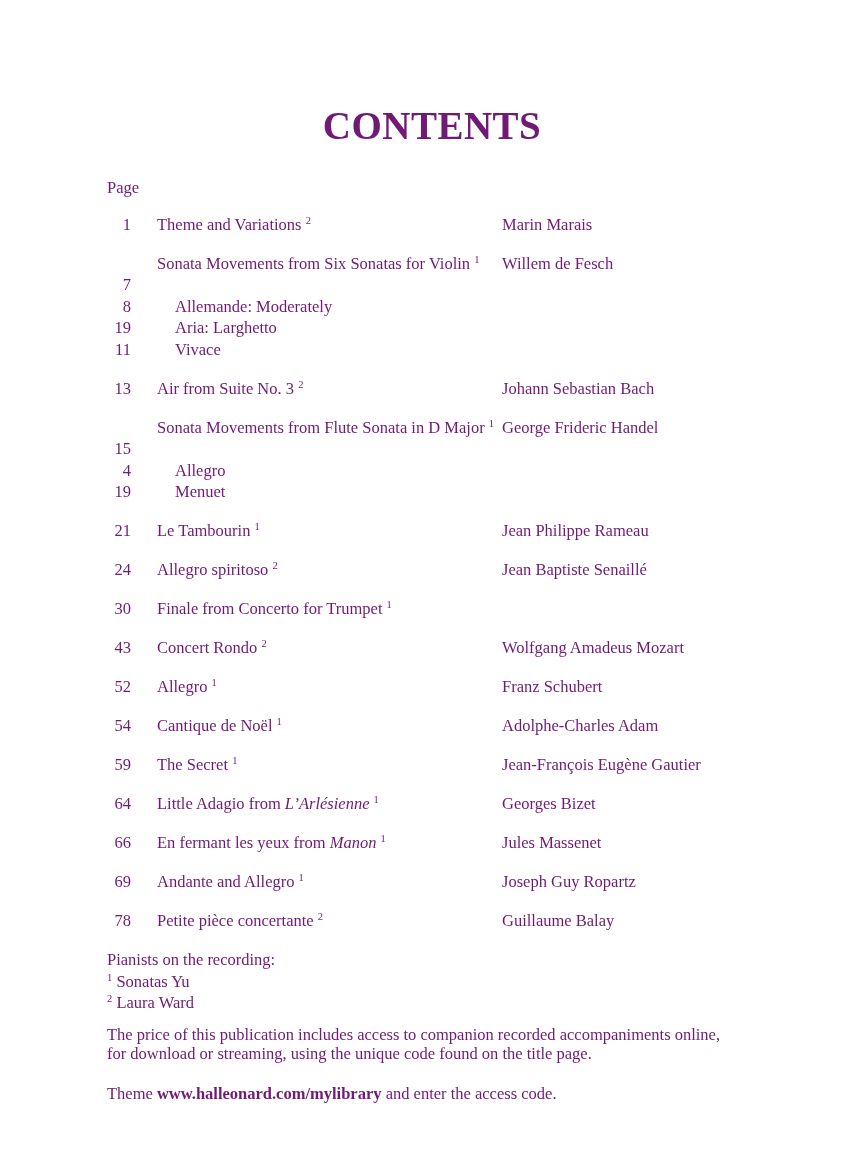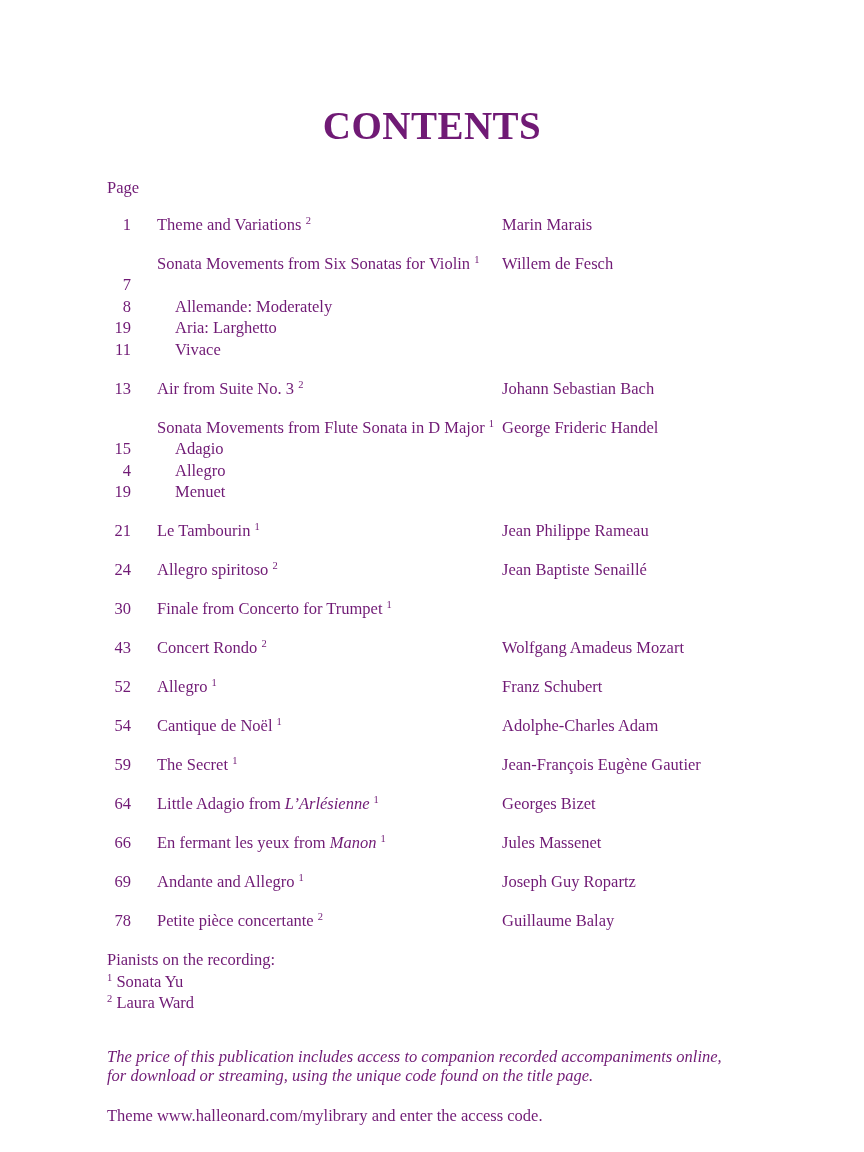--- a/index.html
+++ b/index.html
@@ -19,23 +19,23 @@
   .toc-group{margin-bottom:17.5px;}
   .toc-row{display:grid;grid-template-columns:24px 371px 1fr;line-height:21.5px;}
   .col-num{text-align:right;}
   .col-title{padding-left:26px;}
   .col-title.indent{padding-left:44px;}
   .col-composer{white-space:nowrap;}
   sup{font-size:10.5px;line-height:0;}
   .italic{font-style:italic;}
   .footnotes{margin-top:1px;}
   .footnote-line{line-height:21.5px;}
-  .price-note{margin-top:33px;line-height:19.5px;font-style:italic;}
+  .price-note{margin-top:11px;line-height:19.5px;}
   .visit{margin-top:19px;line-height:21px;}
-  .bold{font-weight:400;}
+  .bold{font-weight:700;}
 </style>
 </head>
 <body>
 
 <div class="page">
   <h1 class="doc-title">CONTENTS</h1>
 
   <div class="content">
     <div class="page-label">Page</div>
 
@@ -81,21 +81,20 @@
           </div>
         </div>
         <div class="toc-group">
           <div class="toc-row">
             <span class="col-num"></span>
             <span class="col-title"><span>Sonata Movements from Flute Sonata in D Major</span>&nbsp;<sup>1</sup></span>
             <span class="col-composer">George Frideric Handel</span>
           </div>
           <div class="toc-row sub">
             <span class="col-num">15</span>
-            <span class="col-title indent"><span>Adagio</span></span>
             <span class="col-composer"></span>
           </div>
           <div class="toc-row sub">
             <span class="col-num">4</span>
             <span class="col-title indent"><span>Allegro</span></span>
             <span class="col-composer"></span>
           </div>
           <div class="toc-row sub">
             <span class="col-num">19</span>
             <span class="col-title indent"><span>Menuet</span></span>
@@ -176,21 +175,21 @@
             <span class="col-num">78</span>
             <span class="col-title"><span>Petite pièce concertante</span>&nbsp;<sup>2</sup></span>
             <span class="col-composer">Guillaume Balay</span>
           </div>
         </div>
       </div>
 
     <div class="footnotes">
       <div class="footnote-line">Pianists on the recording:</div>
       <div>
-          <div class="footnote-line"><sup>1</sup> <span>Sonata Yu</span></div>
+          <div class="footnote-line"><sup>1</sup> <span>Sonatas Yu</span></div>
           <div class="footnote-line"><sup>2</sup> <span>Laura Ward</span></div>
         </div>
     </div>
 
     <div class="price-note">
       <div>The price of this publication includes access to companion recorded accompaniments online,</div>
       <div>for download or streaming, using the unique code found on the title page.</div>
     </div>
 
     <div class="visit"><span>Theme </span><span class="bold">www.halleonard.com/mylibrary</span><span> and enter the access code.</span></div>

